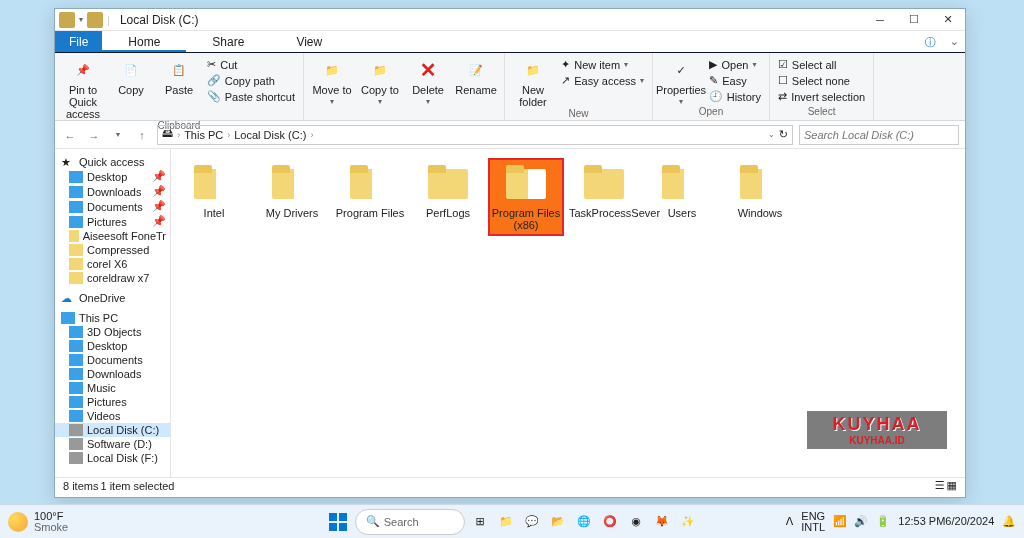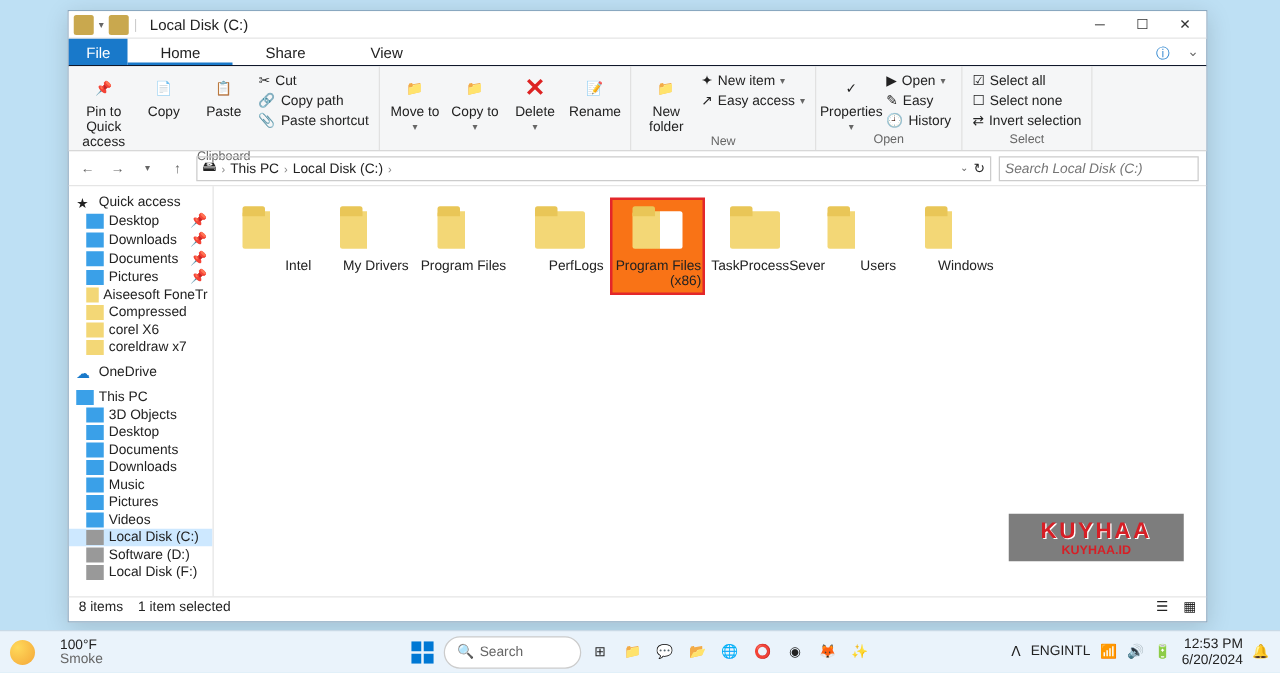--- a/index.html
+++ b/index.html
@@ -30,41 +30,41 @@
 .crumb{font-size:11px}
 .sep{color:#888;font-size:9px}
 .search{width:160px;border:1px solid #ccc;height:20px;padding:0 4px;color:#888;font-style:italic}
 .body{display:flex;height:calc(100% - 22px - 22px - 68px - 28px - 20px)}
 .tree{width:116px;border-right:1px solid #e5e5e5;overflow:hidden;padding:6px 0}
 .tree-item{display:flex;align-items:center;gap:4px;padding:1px 4px 1px 14px;font-size:11px;white-space:nowrap}
 .tree-item.sel{background:#cde8ff}
 .tree-item.t0{padding-left:6px;font-weight:400}
 .ti-ico{width:14px;height:12px;display:inline-block}
 .folders{flex:1;padding:10px 6px;position:relative;display:flex;flex-wrap:wrap;align-content:flex-start;gap:4px}
-.fitem{width:74px;text-align:right;padding:4px 2px;font-size:10.5px}
+.fitem{width:74px;text-align:center;padding:4px 2px;font-size:10.5px}
 .fitem.sel{background:#f97316;outline:2px solid #e3272a;outline-offset:-1px}
 .fico{width:48px;height:40px;margin:0 auto 4px;position:relative}
 .fico::before{content:"";position:absolute;left:4px;top:6px;width:40px;height:30px;background:#f3d776;border-radius:2px}
 .fico::after{content:"";position:absolute;left:4px;top:2px;width:18px;height:8px;background:#e9c657;border-radius:2px 2px 0 0}
 .fico.docs::before{background:linear-gradient(90deg,#f3d776 55%,#fff 55%)}
-.status{height:16px;border-top:1px solid #e5e5e5;display:flex;align-items:center;padding:0 8px;font-size:10.5px;gap:12px}
+.status{height:16px;border-top:1px solid #e5e5e5;display:flex;align-items:center;padding:0 8px;font-size:10.5px;gap:2px}
 .watermark{position:absolute;right:18px;bottom:28px;width:140px;height:38px;background:#7d7d7d;display:flex;flex-direction:column;align-items:center;justify-content:center}
 .wm1{color:#d61f26;font-weight:900;font-size:18px;letter-spacing:2px;text-shadow:1px 1px 0 #fff}
 .wm2{color:#d61f26;font-size:10px;font-weight:700}
 .taskbar{position:absolute;left:0;right:0;bottom:0;height:34px;background:#eaf3fb;border-top:1px solid #c9d9e6;display:flex;align-items:center;padding:0 8px;gap:6px}
-.weather{display:flex;align-items:center;gap:20px}
+.weather{display:flex;align-items:center;gap:6px}
 .w-ico{width:20px;height:20px;background:radial-gradient(circle at 30% 30%,#ffd95a,#f4a638);border-radius:50%}
 .w-txt{display:flex;flex-direction:column;line-height:1}
 .tb-center{position:absolute;left:50%;transform:translateX(-50%);display:flex;align-items:center;gap:4px}
 .start{width:26px;height:26px;display:flex;align-items:center;justify-content:center}
 .start svg{width:18px;height:18px}
 .searchbox{display:flex;align-items:center;gap:4px;background:#fff;border:1px solid #ccc;border-radius:14px;height:26px;padding:0 10px;width:110px}
 .tb-ico2{width:22px;height:22px;border-radius:4px;display:flex;align-items:center;justify-content:center}
 .tb-right{margin-left:auto;display:flex;align-items:center;gap:8px}
-.clock{display:flex;flex-direction:column;align-items:flex-end;line-height:1.1;font-size:10px}
+.clock{display:flex;flex-direction:row;align-items:center;line-height:1.1;font-size:10px}
 .chev{font-size:8px;color:#666}
 .x-red{color:#d22;font-size:20px;font-weight:bold}
 </style>
 </head>
 <body>
 
 <div class="window">
   <div class="titlebar">
     <div class="tb-icons">
       <span class="tb-ico"></span>
@@ -376,21 +376,21 @@
     <div class="tb-ico2">📂</div>
     <div class="tb-ico2">🌐</div>
     <div class="tb-ico2">⭕</div>
     <div class="tb-ico2">◉</div>
     <div class="tb-ico2">🦊</div>
     <div class="tb-ico2">✨</div>
   </div>
 
   <div class="tb-right">
     <span>ᐱ</span>
-    <div style="display:flex;flex-direction:row;align-items:flex-end;line-height:1;font-size:10px">
+    <div style="display:flex;flex-direction:column;align-items:flex-end;line-height:1;font-size:10px">
       <span>ENG</span>
       <span>INTL</span>
     </div>
     <span>📶</span>
     <span>🔊</span>
     <span>🔋</span>
     <div class="clock">
       <span>12:53 PM</span>
       <span>6/20/2024</span>
     </div>

